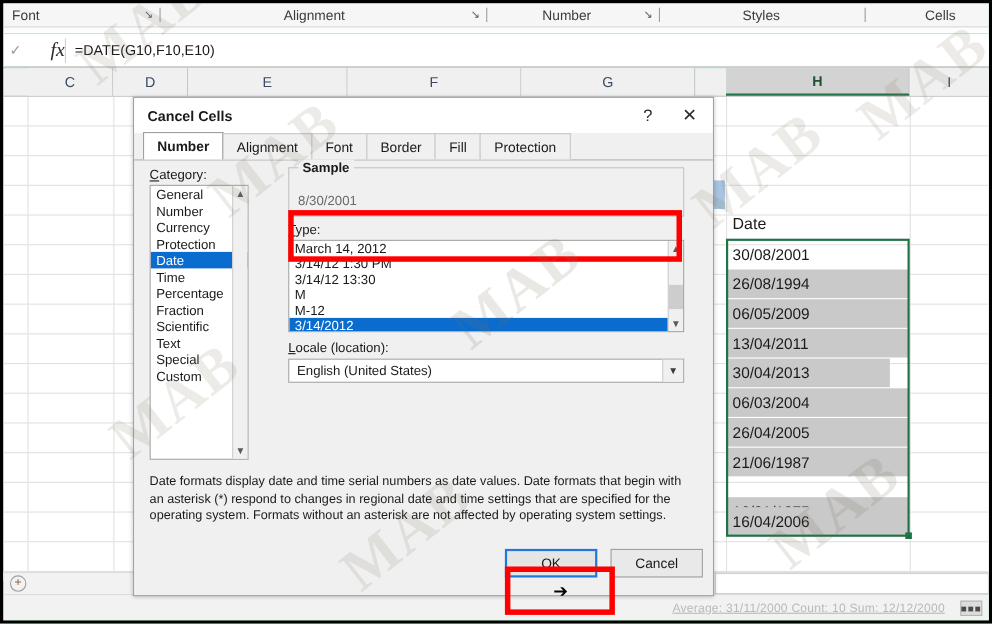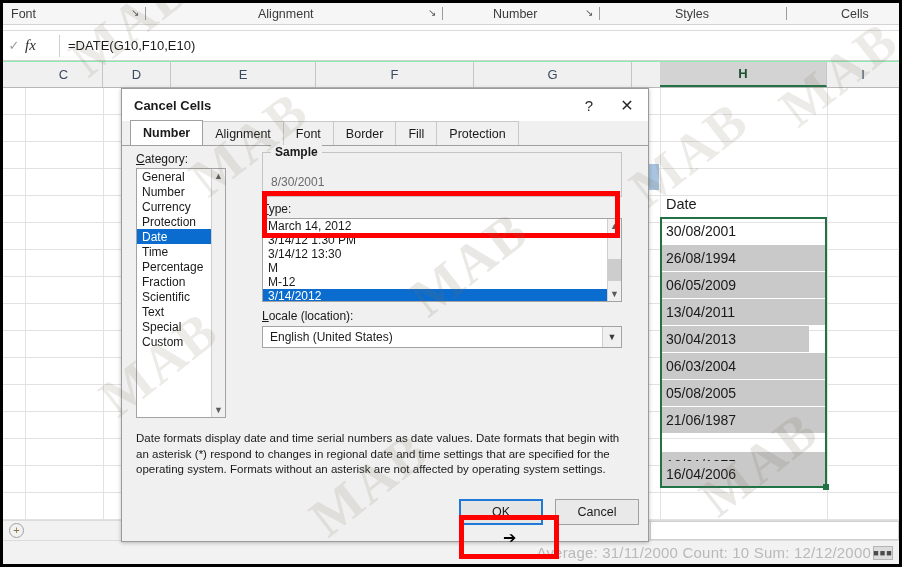--- a/index.html
+++ b/index.html
@@ -50,23 +50,23 @@
     position: absolute; left: 0; top: 28px;
     width: 896px; height: 30px;
     background: #ffffff;
     border-bottom: 1px solid #d0d0d0;
     display: flex; align-items: center;
   }
   .fb-check {
     width: 22px; text-align: center; color: #9a9a9a; font-size: 13px;
   }
   .fb-fx {
-    width: 34px; text-align: left;
+    width: 34px; text-align: right;
     font-family: "Liberation Serif", serif;
-    font-style: italic; font-size: 15px; color: #2b2b2b;
+    font-style: italic; font-size: 18px; color: #2b2b2b;
   }
   .fb-input {
     flex: 1; height: 22px;
     border-left: 1px solid #cfcfcf;
     background: #fff;
     display: flex; align-items: center;
     padding-left: 8px;
     font-size: 13px; color: #1a1a1a;
   }
 
@@ -149,24 +149,25 @@
   }
   .status-bar {
     position: absolute; left: 0; bottom: 0;
     width: 896px; height: 24px;
     background: #f2f2f2;
     border-top: 1px solid #dcdcdc;
     display: flex; align-items: center; justify-content: flex-end;
     padding-right: 6px;
   }
   .status-text {
-    font-size: 15px; color: #b9b9b9;
+    font-size: 11px; color: #b9b9b9;
     letter-spacing: 0.2px;
-    margin-right: 2px;
+    margin-right: 14px;
     filter: blur(0.6px);
+    text-decoration: underline;
   }
   .view-ico {
     width: 20px; height: 14px; background: #dcdcdc;
     border: 1px solid #b5b5b5;
     display: flex; align-items: center; justify-content: center;
     font-size: 9px; color: #4a4a4a; letter-spacing: 1px;
   }
 
   
   .hscroll {
@@ -455,21 +456,21 @@
     <div class="cell bluecell" style="left:630px;top:76px;width:26px;height:26px;"></div>
 
     <div class="cell header-cell" style="left:658px;top:103px;width:165px;height:26px;">Date</div>
 
     <div class="cell" style="left:658px;top:130px;width:165px;height:26px;">30/08/2001</div>
     <div class="cell shaded" style="left:658px;top:157px;width:165px;height:26px;">26/08/1994</div>
     <div class="cell shaded" style="left:658px;top:184px;width:165px;height:26px;">06/05/2009</div>
     <div class="cell shaded" style="left:658px;top:211px;width:165px;height:26px;">13/04/2011</div>
     <div class="cell shaded" style="left:658px;top:238px;width:148px;height:26px;">30/04/2013</div>
     <div class="cell shaded" style="left:658px;top:265px;width:165px;height:26px;">06/03/2004</div>
-    <div class="cell shaded" style="left:658px;top:292px;width:165px;height:26px;">05/08/2005</div>
+    <div class="cell shaded" style="left:658px;top:292px;width:165px;height:26px;">26/04/2005</div>
     <div class="cell shaded" style="left:658px;top:319px;width:165px;height:26px;">21/06/1987</div>
     <div class="cell shaded" style="left:658px;top:364px;width:165px;height:26px;">16/01/1975</div>
     <div class="cell shaded" style="left:658px;top:373px;width:165px;height:26px;">16/04/2006</div>
 
     <div class="selbox" style="left:657px;top:129px;width:167px;height:271px;"></div>
     <div class="selhandle" style="left:820px;top:396px;"></div>
   </div>
   <div class="vscroll"></div>
 
   <div class="sheet-strip">

